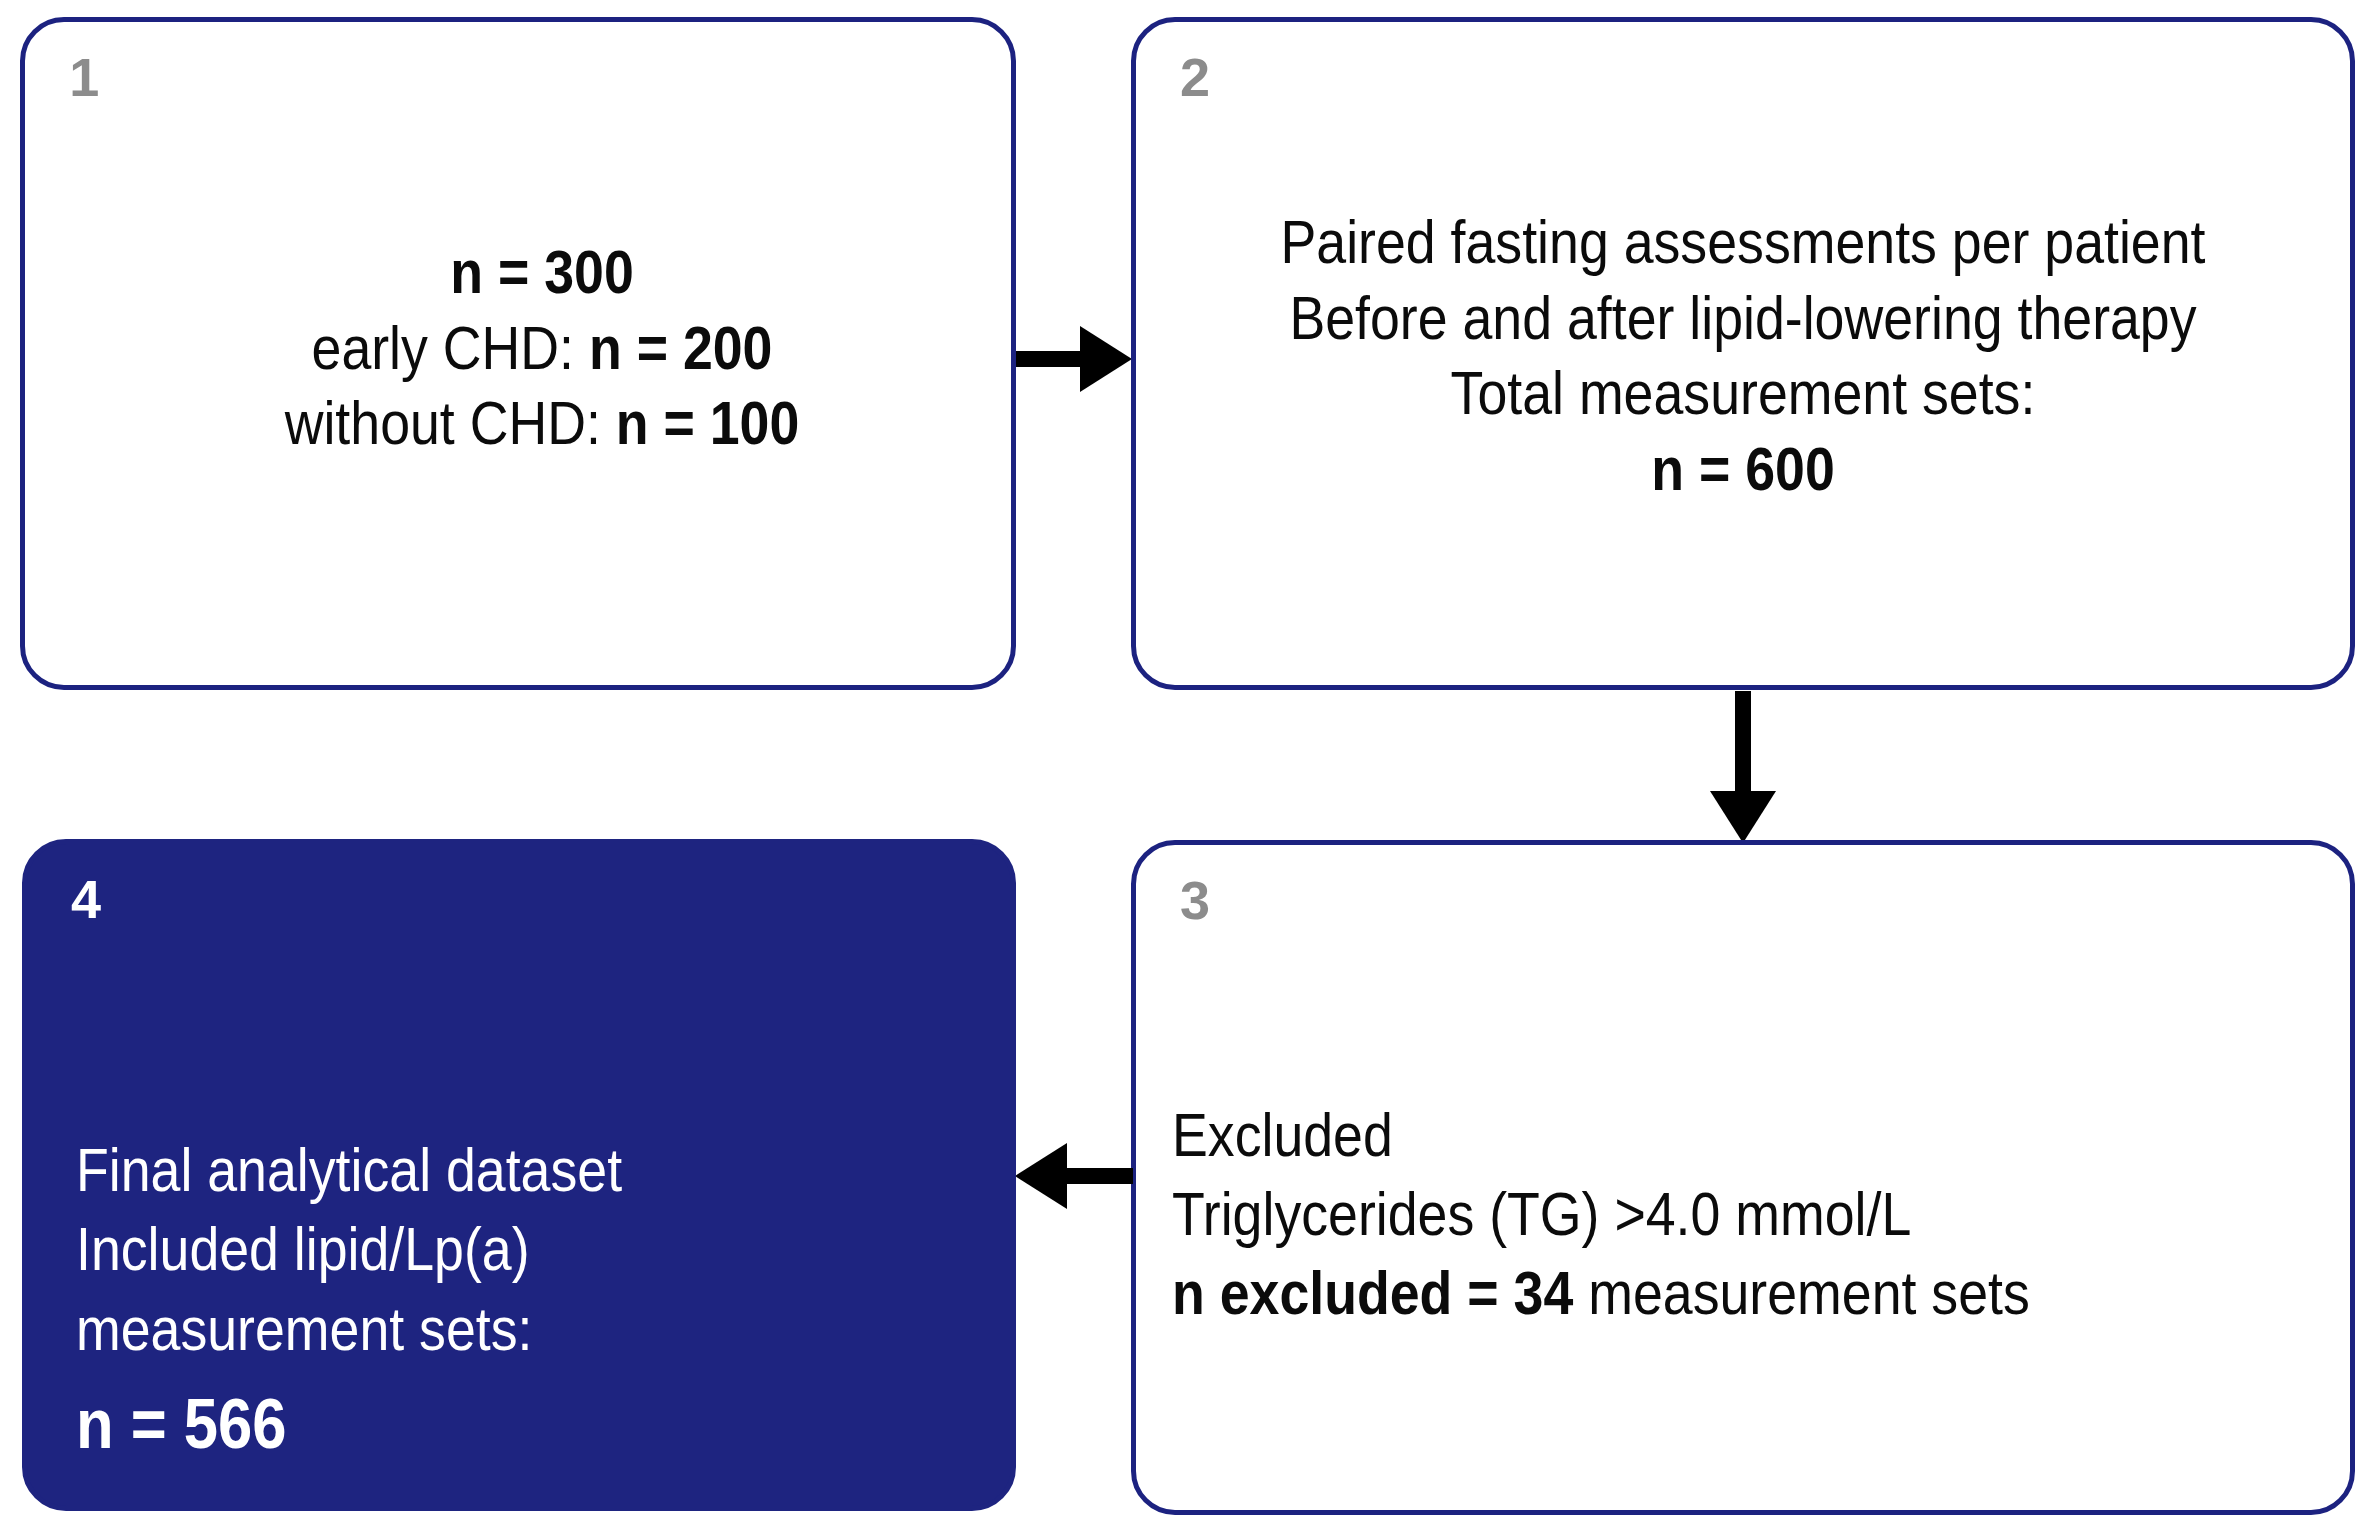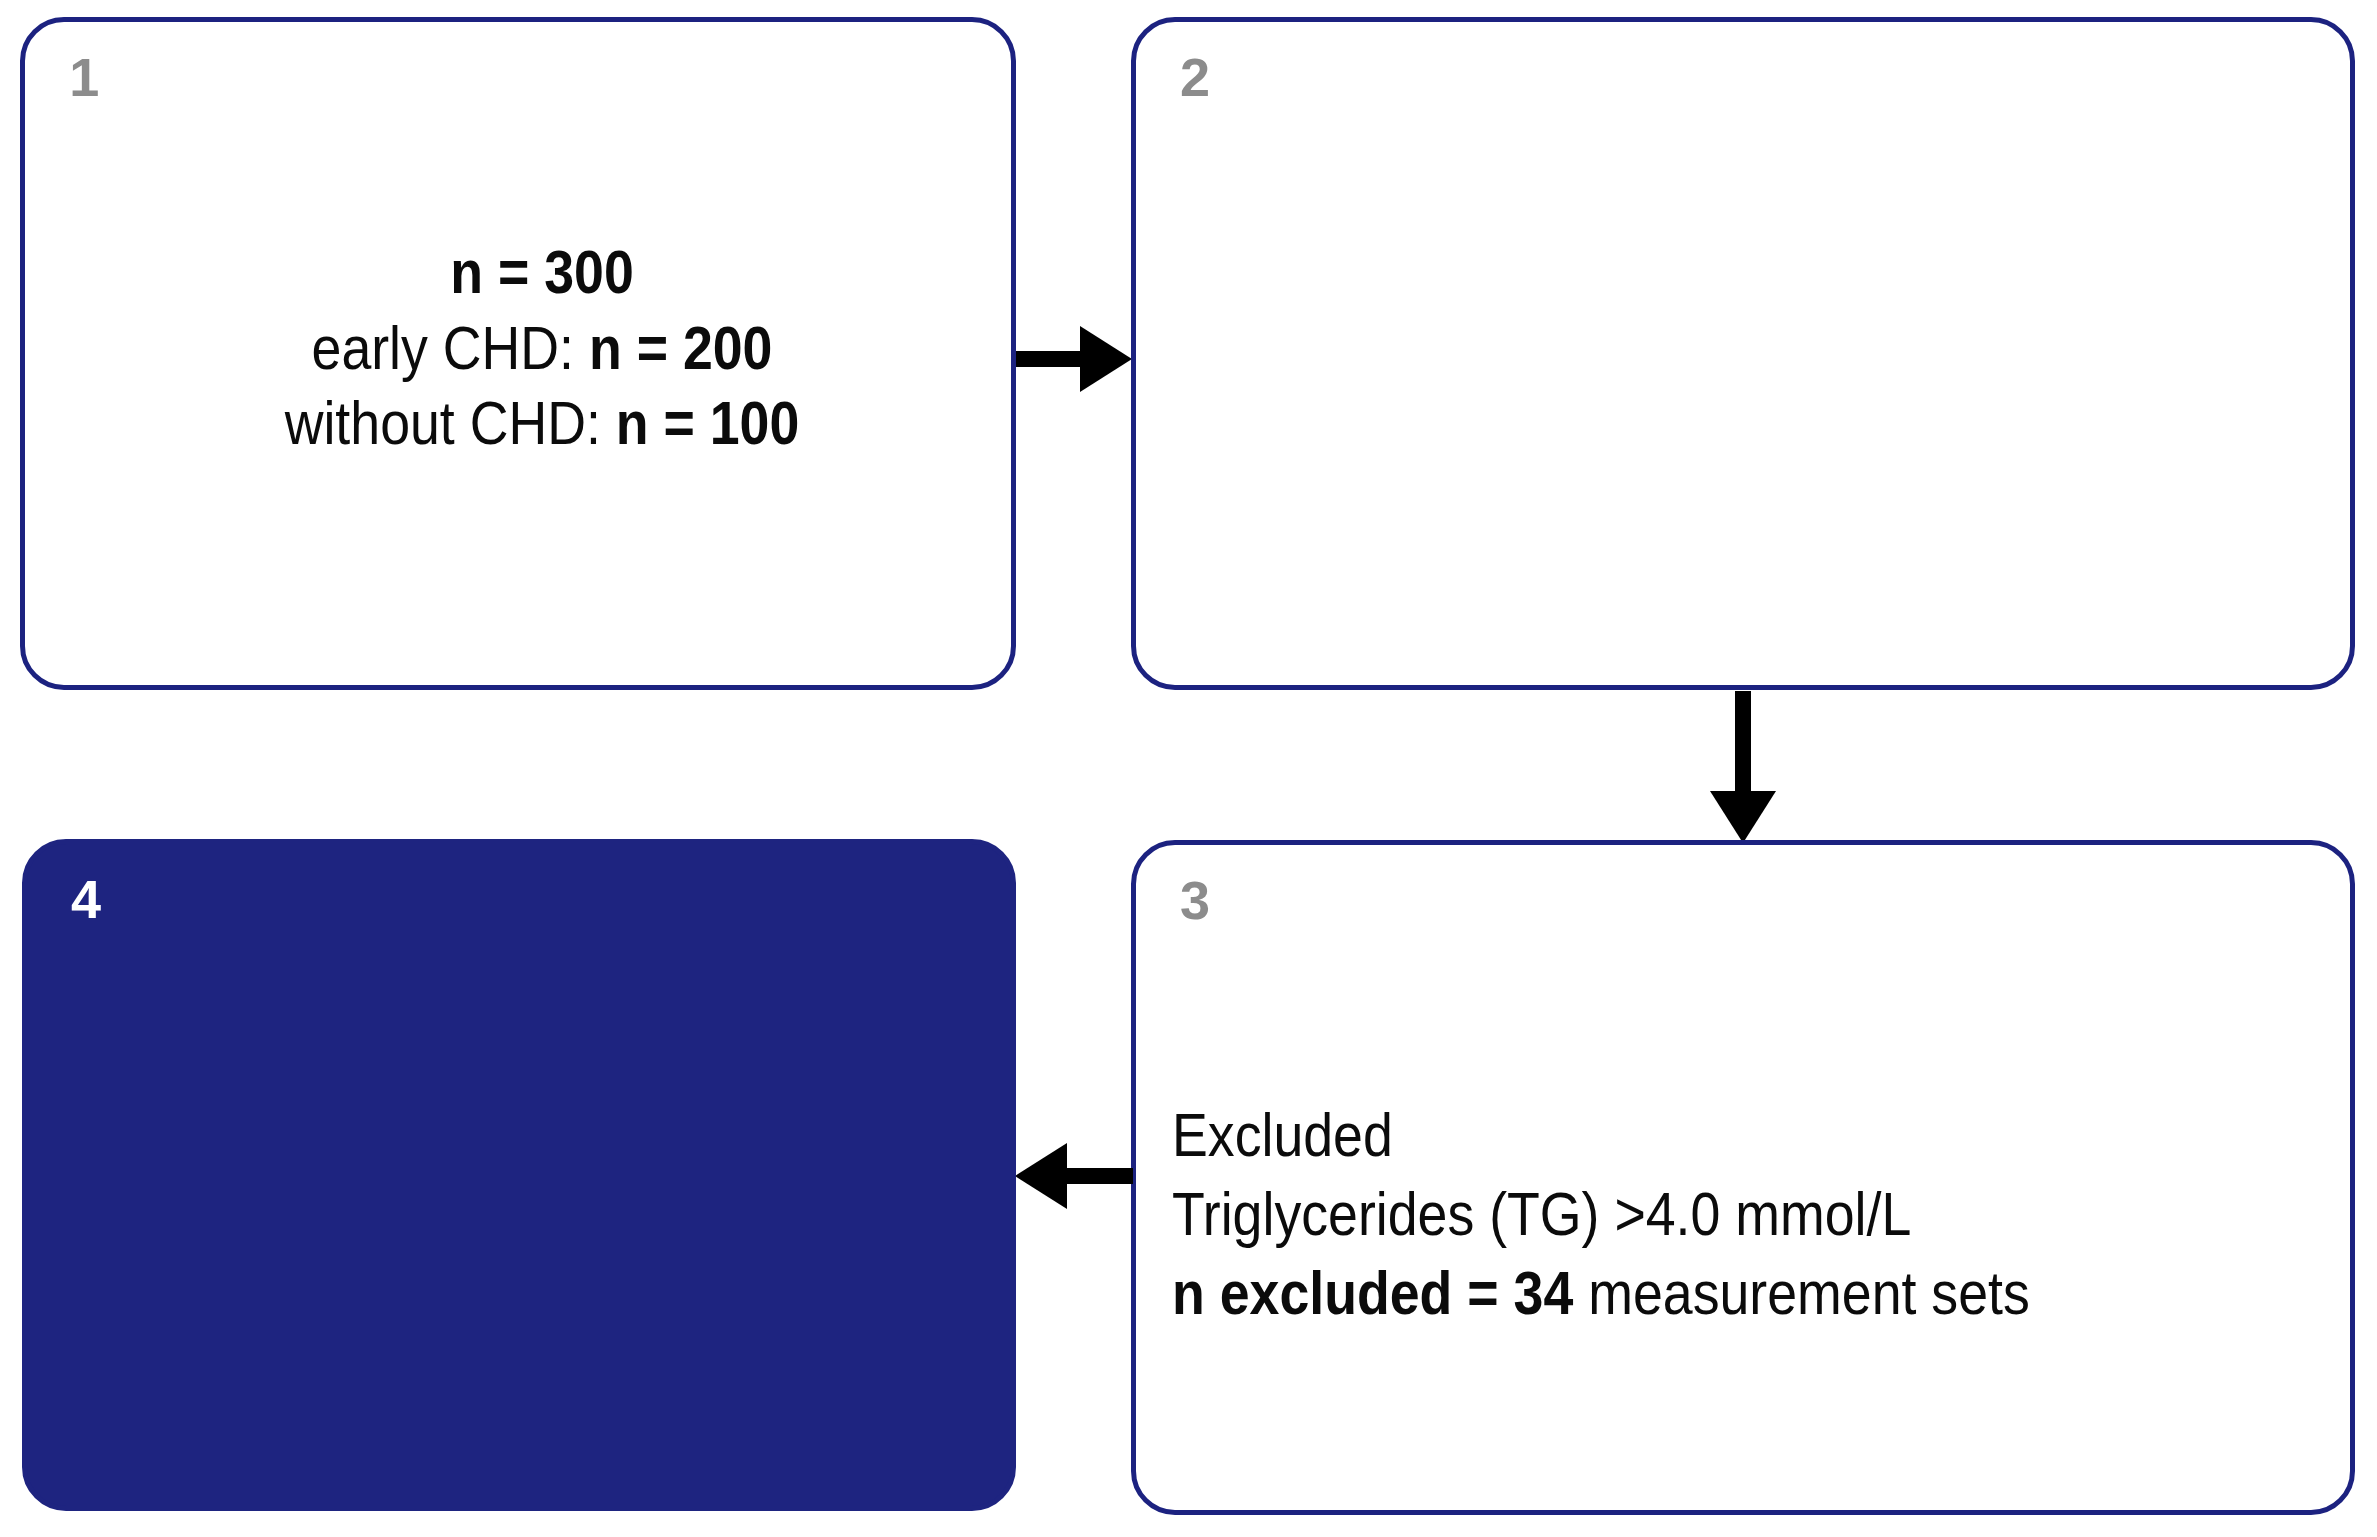--- a/index.html
+++ b/index.html
@@ -137,20 +137,26 @@
     </div>
   </div>
 
   <div class="arrow arrow-right" id="arrow-1-to-2" style="left:1016px; top:325px; width:116px; height:67px;">
     <div class="shaft" style="width:80px;"></div>
     <div class="head"></div>
   </div>
 
   <div class="node" id="node2" style="left:1131px; top:17.4px; width:1224px; height:673px;">
     <div class="node-number">2</div>
+    <div class="node-body center">
+      <div class="line">Paired fasting assessments per patient</div>
+      <div class="line">Before and after lipid-lowering therapy</div>
+      <div class="line">Total measurement sets:</div>
+      <div class="line bold">n = 600</div>
+    </div>
   </div>
 
   <div class="arrow arrow-down" id="arrow-2-to-3" style="left:1709px; top:691px; width:67px; height:152px;">
     <div class="shaft" style="height:109px;"></div>
     <div class="head"></div>
   </div>
 
   <div class="node" id="node3" style="left:1131px; top:840px; width:1224px; height:675px;">
     <div class="node-number">3</div>
     <div class="node-body left">
@@ -160,16 +166,22 @@
     </div>
   </div>
 
   <div class="arrow arrow-left" id="arrow-3-to-4" style="left:1015px; top:1142px; width:118px; height:67px;">
     <div class="shaft" style="width:80px;"></div>
     <div class="head"></div>
   </div>
 
   <div class="node filled" id="node4" style="left:22px; top:839px; width:994px; height:672px;">
     <div class="node-number">4</div>
+    <div class="node-body left">
+      <div class="line">Final analytical dataset</div>
+      <div class="line">Included lipid/Lp(a)</div>
+      <div class="line">measurement sets:</div>
+      <div class="line bold" style="font-size:70px; margin-top:10.2px;">n = 566</div>
+    </div>
   </div>
 
 </div>
 
 
 </body></html>

